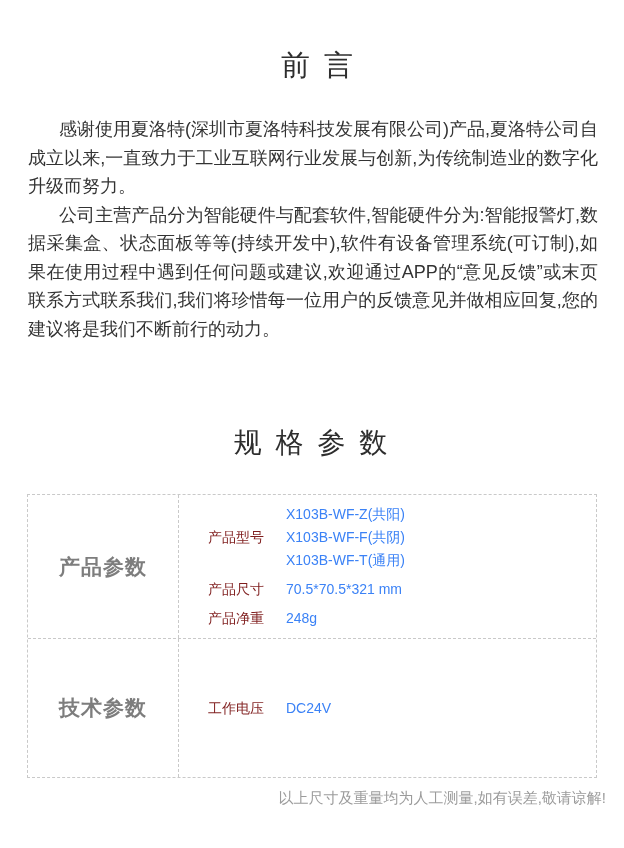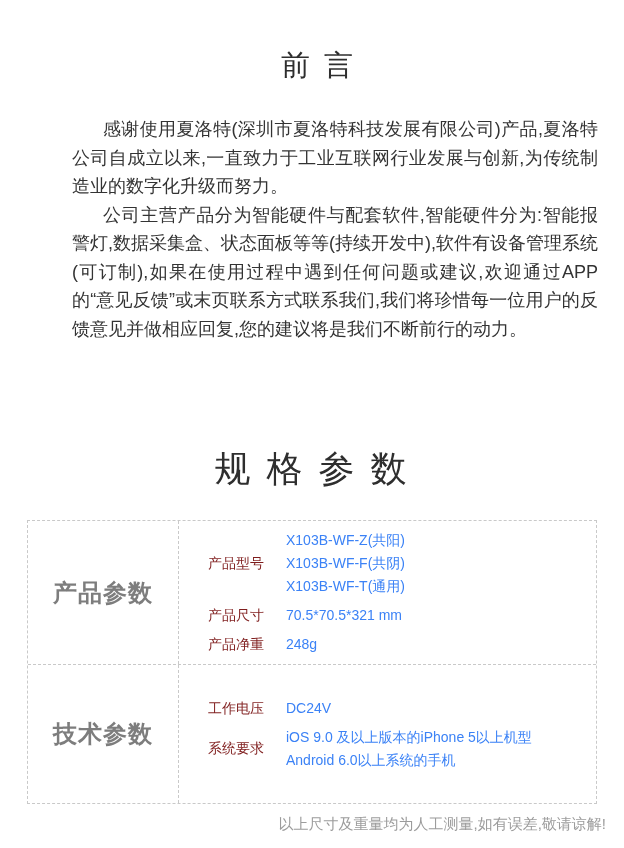--- a/index.html
+++ b/index.html
@@ -13,49 +13,49 @@
 
   .section-title {
     text-align: center;
     font-size: 29px;
     line-height: 32px;
     font-weight: 500;
     color: #2e2e2e;
     letter-spacing: 3px;
   }
   .preface-title { padding-top: 49px; padding-left: 13px; }
-  .specs-title  { margin-top: 110px; font-size: 36px; }
+  .specs-title  { margin-top: 84px; font-size: 28px; }
 
   .body-text {
     margin: 34px 26px 0 28px;
     font-size: 18px;
     line-height: 28.5px;
     color: #333333;
     text-align: justify;
   }
-  .body-text p { text-indent: 31px; margin-left: 44px; }
+  .body-text p { text-indent: 31px; }
 
   .spec-table {
     margin: 35px 27px 0 27px;
     width: 570px;
     border: 1px dashed #c9c9c9;
   }
   .spec-row { display: flex; }
   .spec-row + .spec-row { border-top: 1px dashed #c9c9c9; }
   .row-product { height: 143px; }
   .row-tech    { height: 139px; }
 
   .cat-cell {
     width: 151px;
     flex-shrink: 0;
     border-right: 1px dashed #c9c9c9;
     display: flex;
     align-items: center;
     justify-content: center;
-    font-size: 24px;
+    font-size: 21px;
     font-weight: 600;
     color: #7d7d7d;
     letter-spacing: 1px;
     text-align: center;
   }
   .props-cell {
     flex: 1;
     display: flex;
     flex-direction: column;
     justify-content: center;
@@ -128,27 +128,20 @@
 
     <div class="spec-row row-tech">
       <div class="cat-cell">技术参数</div>
       <div class="props-cell">
         <div class="prop">
           <div class="prop-label">工作电压</div>
           <div class="prop-values">
             <div>DC24V</div>
           </div>
         </div>
-        <div class="prop">
-          <div class="prop-label">系统要求</div>
-          <div class="prop-values">
-            <div>iOS 9.0 及以上版本的iPhone 5以上机型</div>
-            <div>Android 6.0以上系统的手机</div>
-          </div>
-        </div>
       </div>
     </div>
 
   </div>
 
   <div class="footnote">以上尺寸及重量均为人工测量,如有误差,敬请谅解!</div>
 
 </div>
 
 </body></html>

